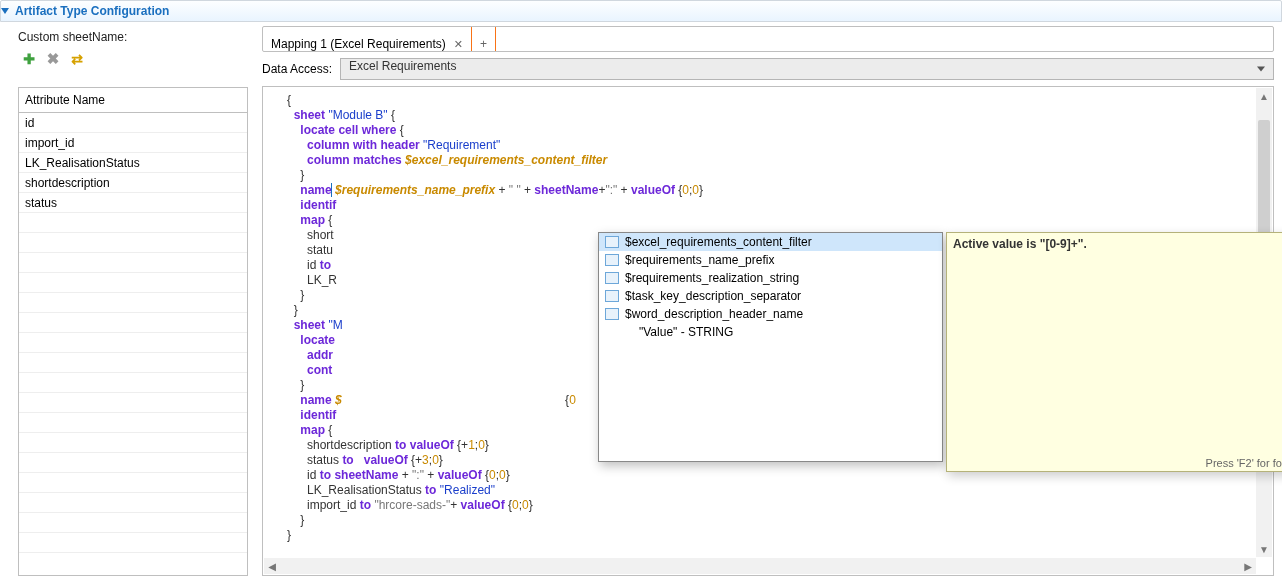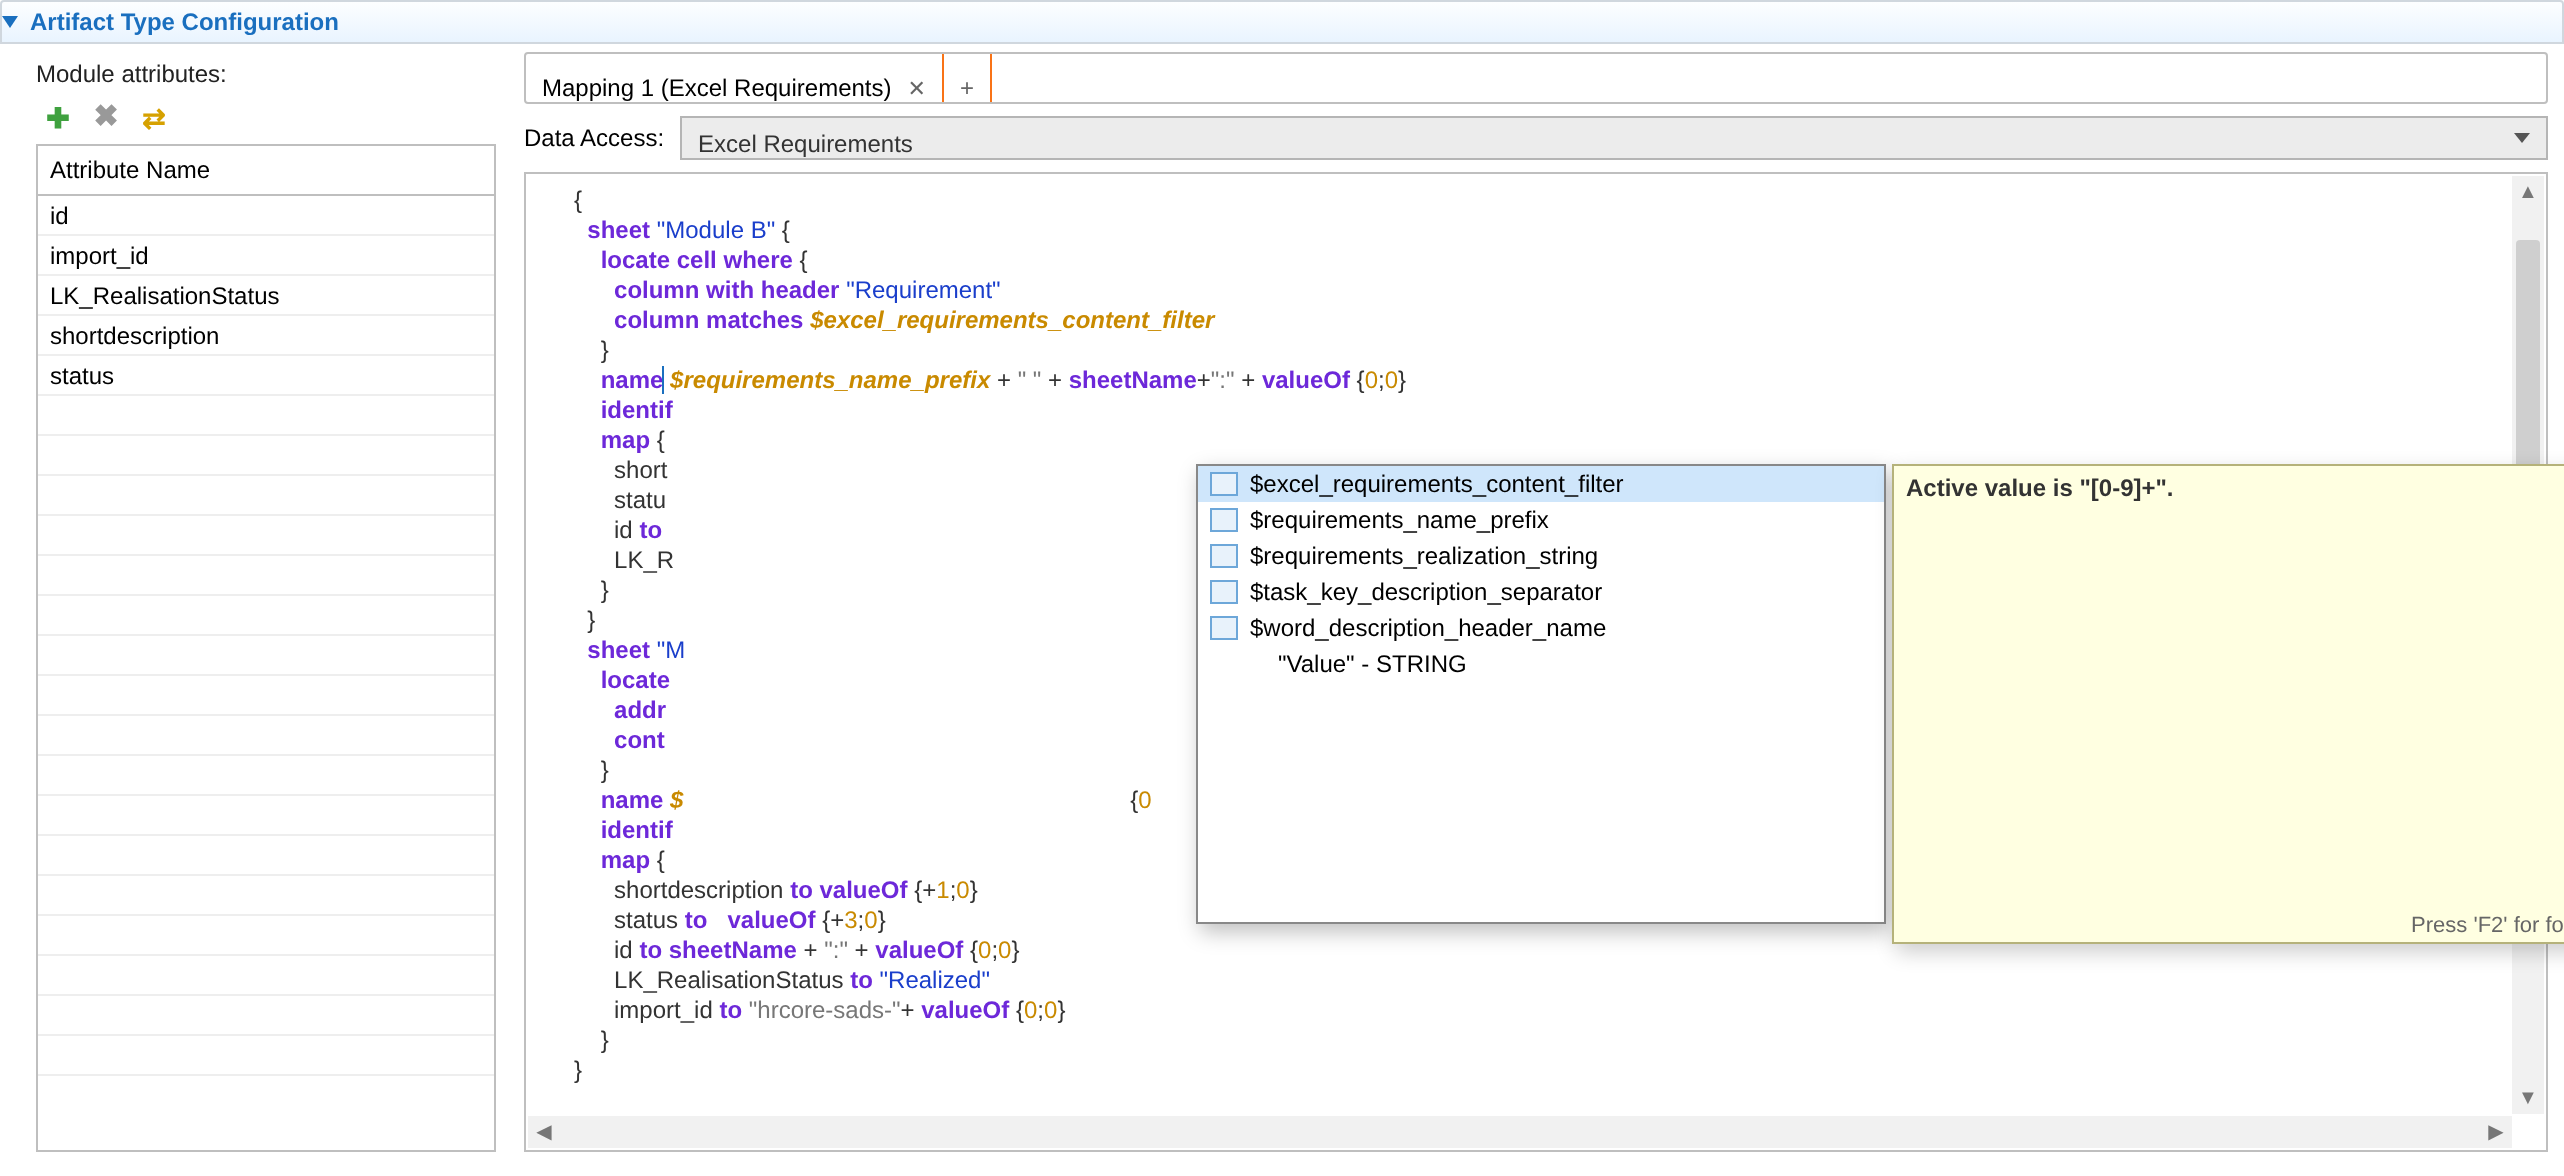--- a/index.html
+++ b/index.html
@@ -60,20 +60,21 @@
   }
   .icon { display:inline-block; width:14px; height:14px; line-height:14px; text-align:center; font-weight:bold; font-size:14px; }
   .icon.plus { color:#3fa13f; }
   .icon.del  { color:#999; font-size:15px; }
   .icon.ref  { color:#d6a100; font-size:14px; }
   .attr-table {
     border: 1px solid #bfbfbf;
     flex: 1;
     display: flex;
     flex-direction: column;
+    margin-top: 15px;
   }
   .attr-header {
     border-bottom: 1px solid #bfbfbf;
     padding: 5px 6px;
     background: #fff;
     font-weight: normal;
   }
   .attr-row {
     border-bottom: 1px solid #eee;
     padding: 3px 6px;
@@ -101,21 +102,21 @@
     align-items: center;
     margin: 6px 0;
     gap: 8px;
   }
   .combo {
     flex: 1;
     border: 1px solid #b5b5b5;
     background: #ececec;
     height: 22px;
     display: flex;
-    align-items: flex-end;
+    align-items: flex-start;
     padding: 0 22px 0 8px;
     position: relative;
     color: #333;
   }
   .combo::after {
     content: "";
     position: absolute;
     right: 8px; top: 50%;
     width: 0; height:0;
     border-left:4px solid transparent;
@@ -216,21 +217,21 @@
 <body>
 
 <div class="panel-header">
   <span class="tri"></span>
   <span class="title">Artifact Type Configuration</span>
 </div>
 
 <div class="main">
 
   <div class="left">
-    <div class="section-label">Module attributes:</div>
+    <div class="section-label">Custom sheetName:</div>
     <div class="toolbar">
       <span class="icon plus">✚</span>
       <span class="icon del">✖</span>
       <span class="icon ref">⇄</span>
     </div>
     <div class="attr-table">
       <div class="attr-header">Attribute Name</div>
       <div class="attr-row">id</div>
       <div class="attr-row">import_id</div>
       <div class="attr-row">LK_RealisationStatus</div>

